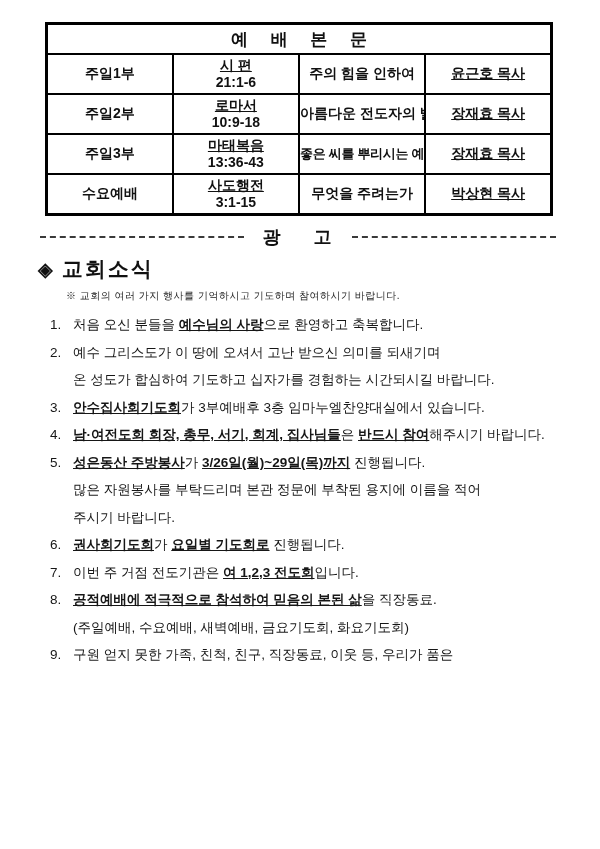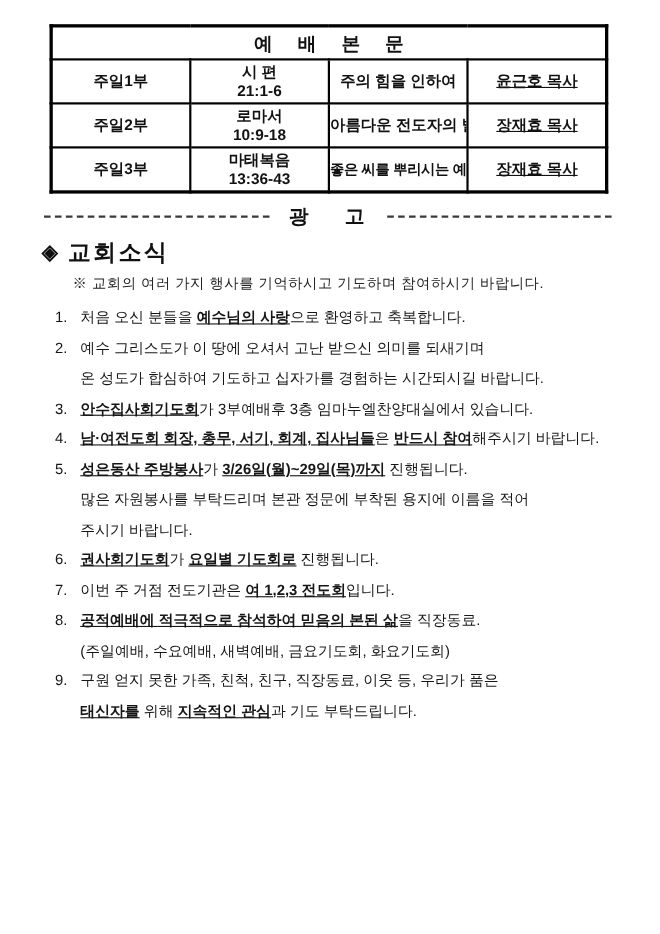--- a/index.html
+++ b/index.html
@@ -39,28 +39,29 @@
     font-size:14px;
     padding:1px 0;
     white-space:nowrap;
     overflow:hidden;
   }
   td.col-service{width:72px;}
   td.col-scripture{width:106px;line-height:1.25;}
   td.col-sermon{width:218px;}
   td.col-preacher{width:106px;text-decoration:underline;}
   td.col-sermon.long{font-size:13px;letter-spacing:-0.3px;}
-  .book{display:block;}
+  .book{display:block;text-decoration:underline;}
   .verse{display:block;}
   
   .gwango{
     display:flex;
     align-items:center;
     margin:10px 44px 0 40px;
     height:22px;
+    justify-content:flex-end;
   }
   .gwango .dash{
     flex:1;
     border-top:2px dashed #3a3a3a;
     height:0;
   }
   .gwango .label{
     font-size:18px;
     font-weight:bold;
     letter-spacing:14px;
@@ -77,21 +78,21 @@
     font-size:21px;
     letter-spacing:2px;
   }
   .news-head .diamond{
     font-size:19px;
     margin-right:7px;
     font-family:"Liberation Sans",sans-serif;
   }
   .intro{
     margin:6px 0 2px 66px;
-    font-size:13px;
+    font-size:10px;
     letter-spacing:0.5px;
     color:#222;
   }
   
   .items{
     margin:8px 42px 0 50px;
   }
   .item{
     display:flex;
     font-size:13.5px;
@@ -136,20 +137,29 @@
       </tr>
       <tr>
         <td class="col-service">주일3부</td>
         <td class="col-scripture">
           <span class="book">마태복음</span>
           <span class="verse">13:36-43</span>
         </td>
         <td class="col-sermon long">좋은 씨를 뿌리시는 예수님의 교훈</td>
         <td class="col-preacher">장재효 목사</td>
       </tr>
+      <tr>
+        <td class="col-service">수요예배</td>
+        <td class="col-scripture">
+          <span class="book">사도행전</span>
+          <span class="verse">3:1-15</span>
+        </td>
+        <td class="col-sermon">무엇을 주려는가</td>
+        <td class="col-preacher">박상현 목사</td>
+      </tr>
     </tbody>
   </table>
 
   <div class="gwango">
     <div class="dash"></div>
     <div class="label">광  고</div>
     <div class="dash"></div>
   </div>
 
   <div class="news-head">

